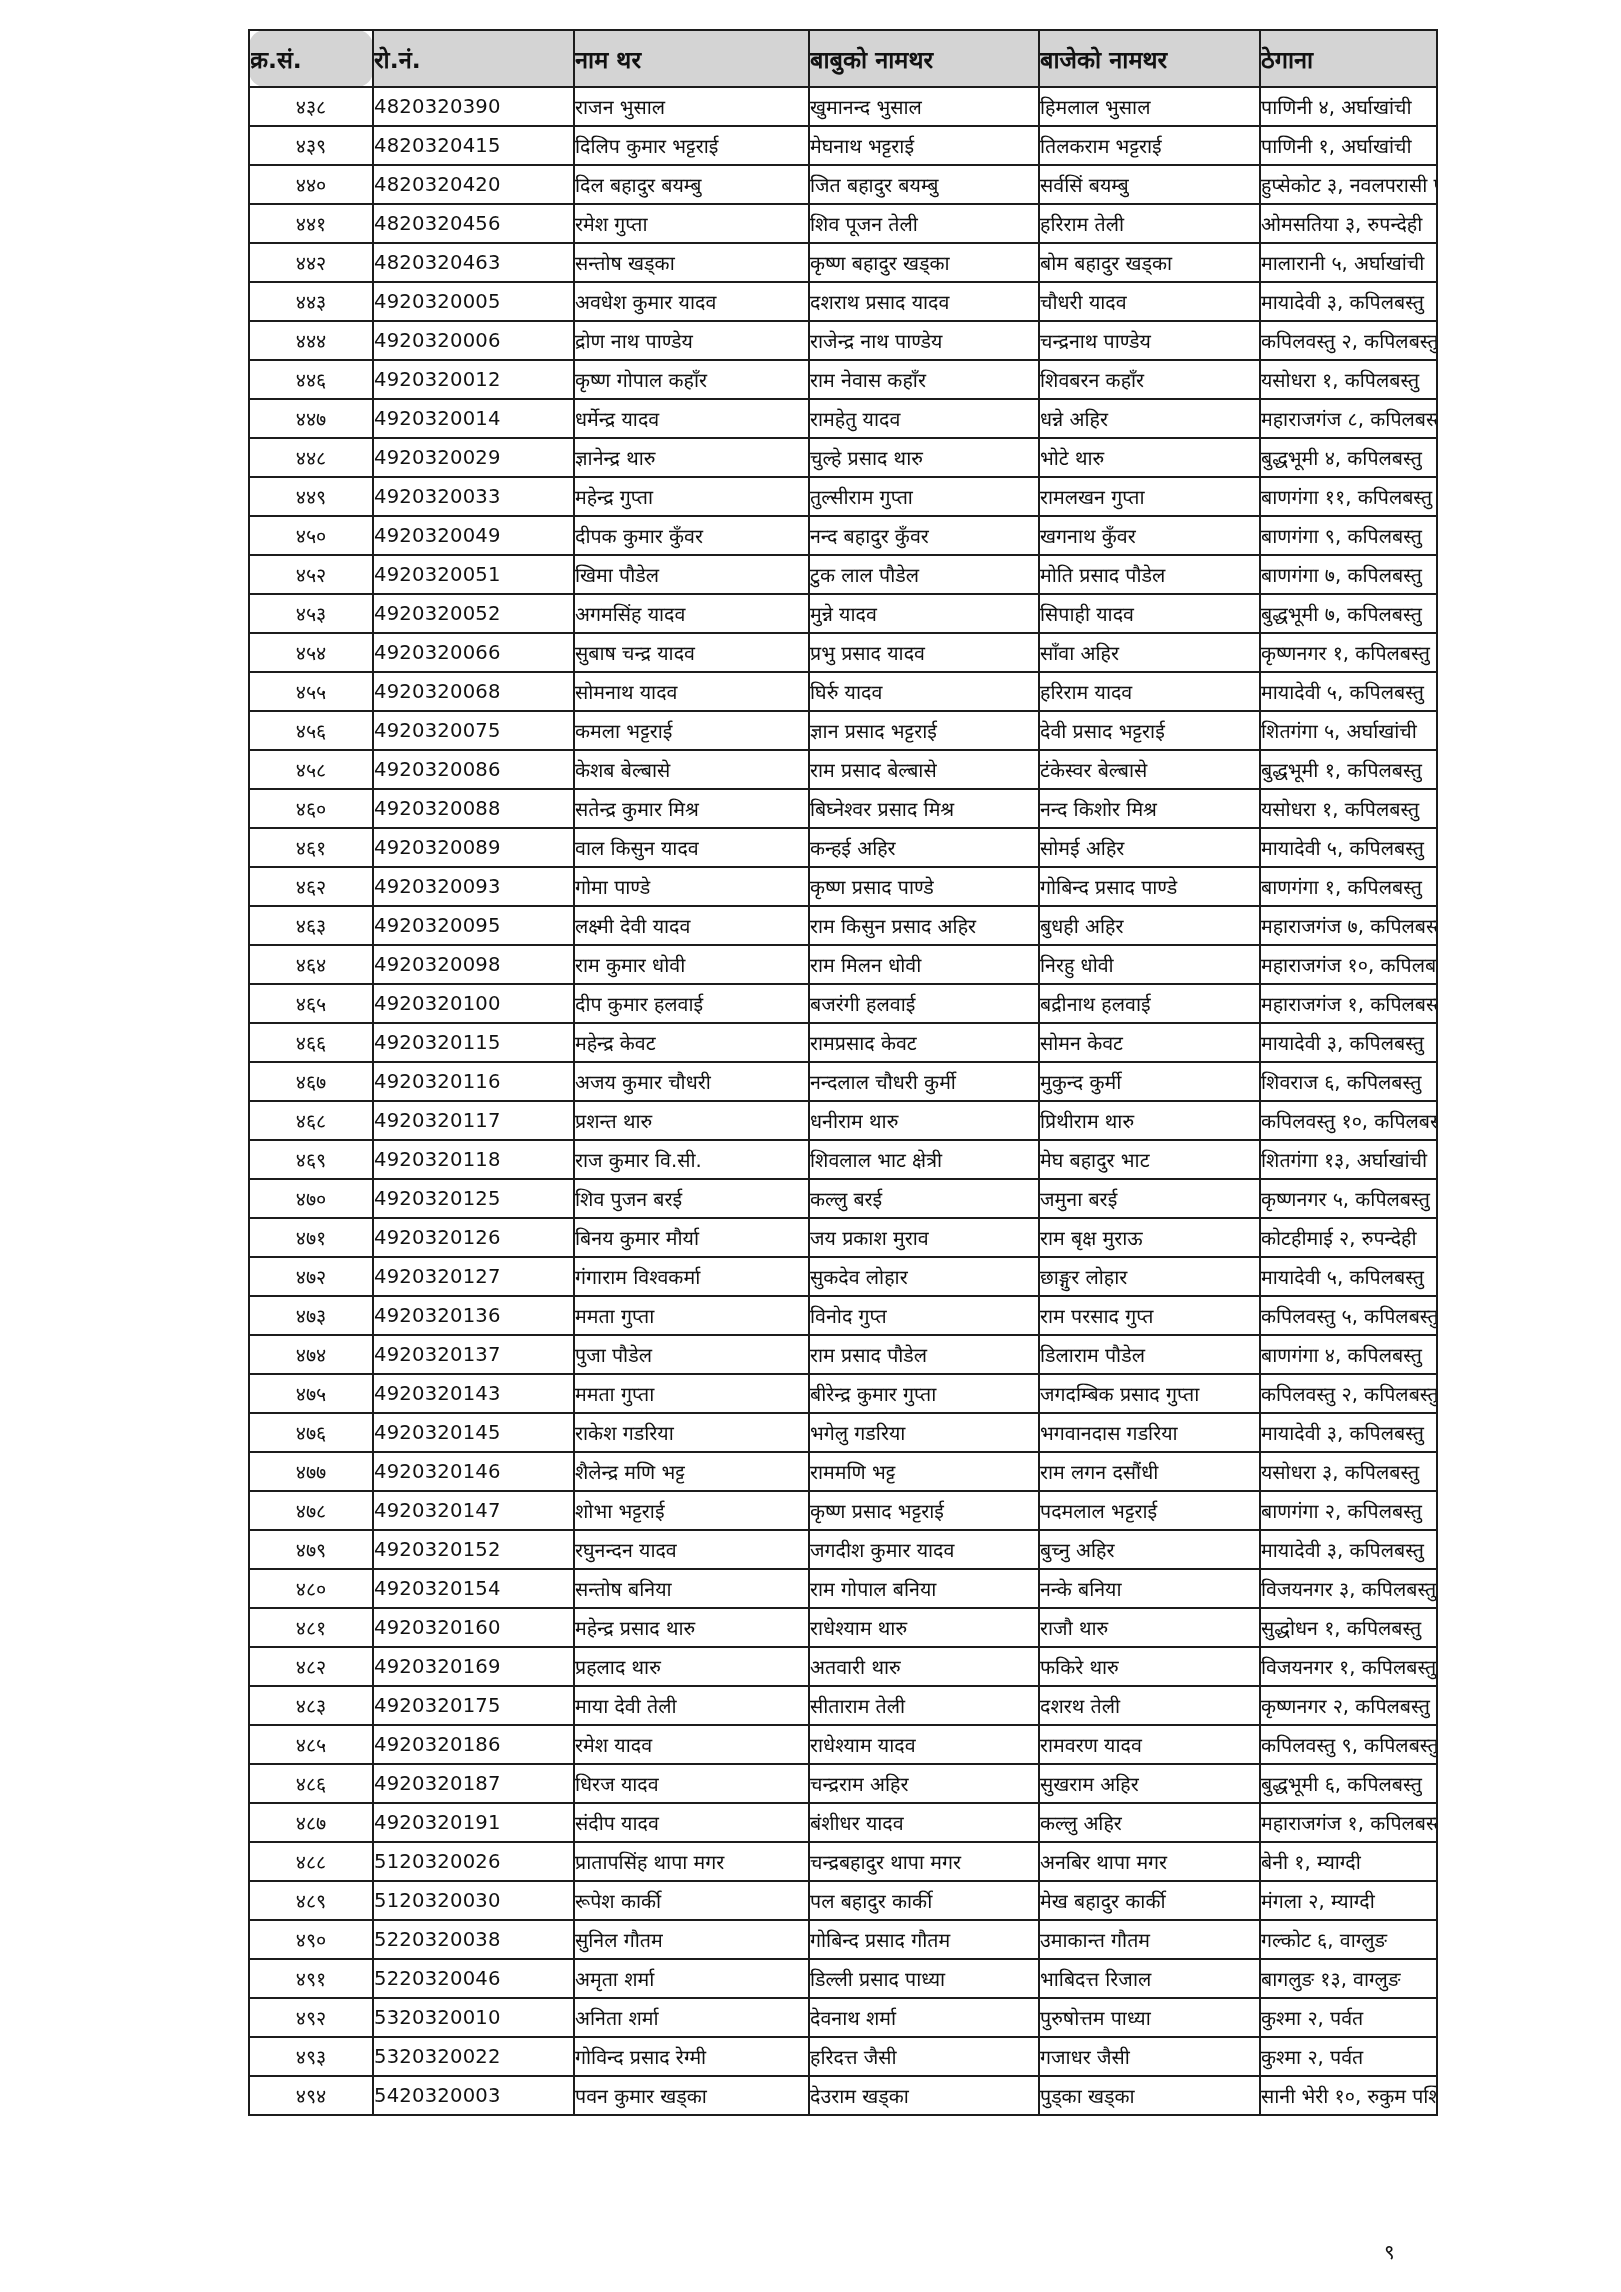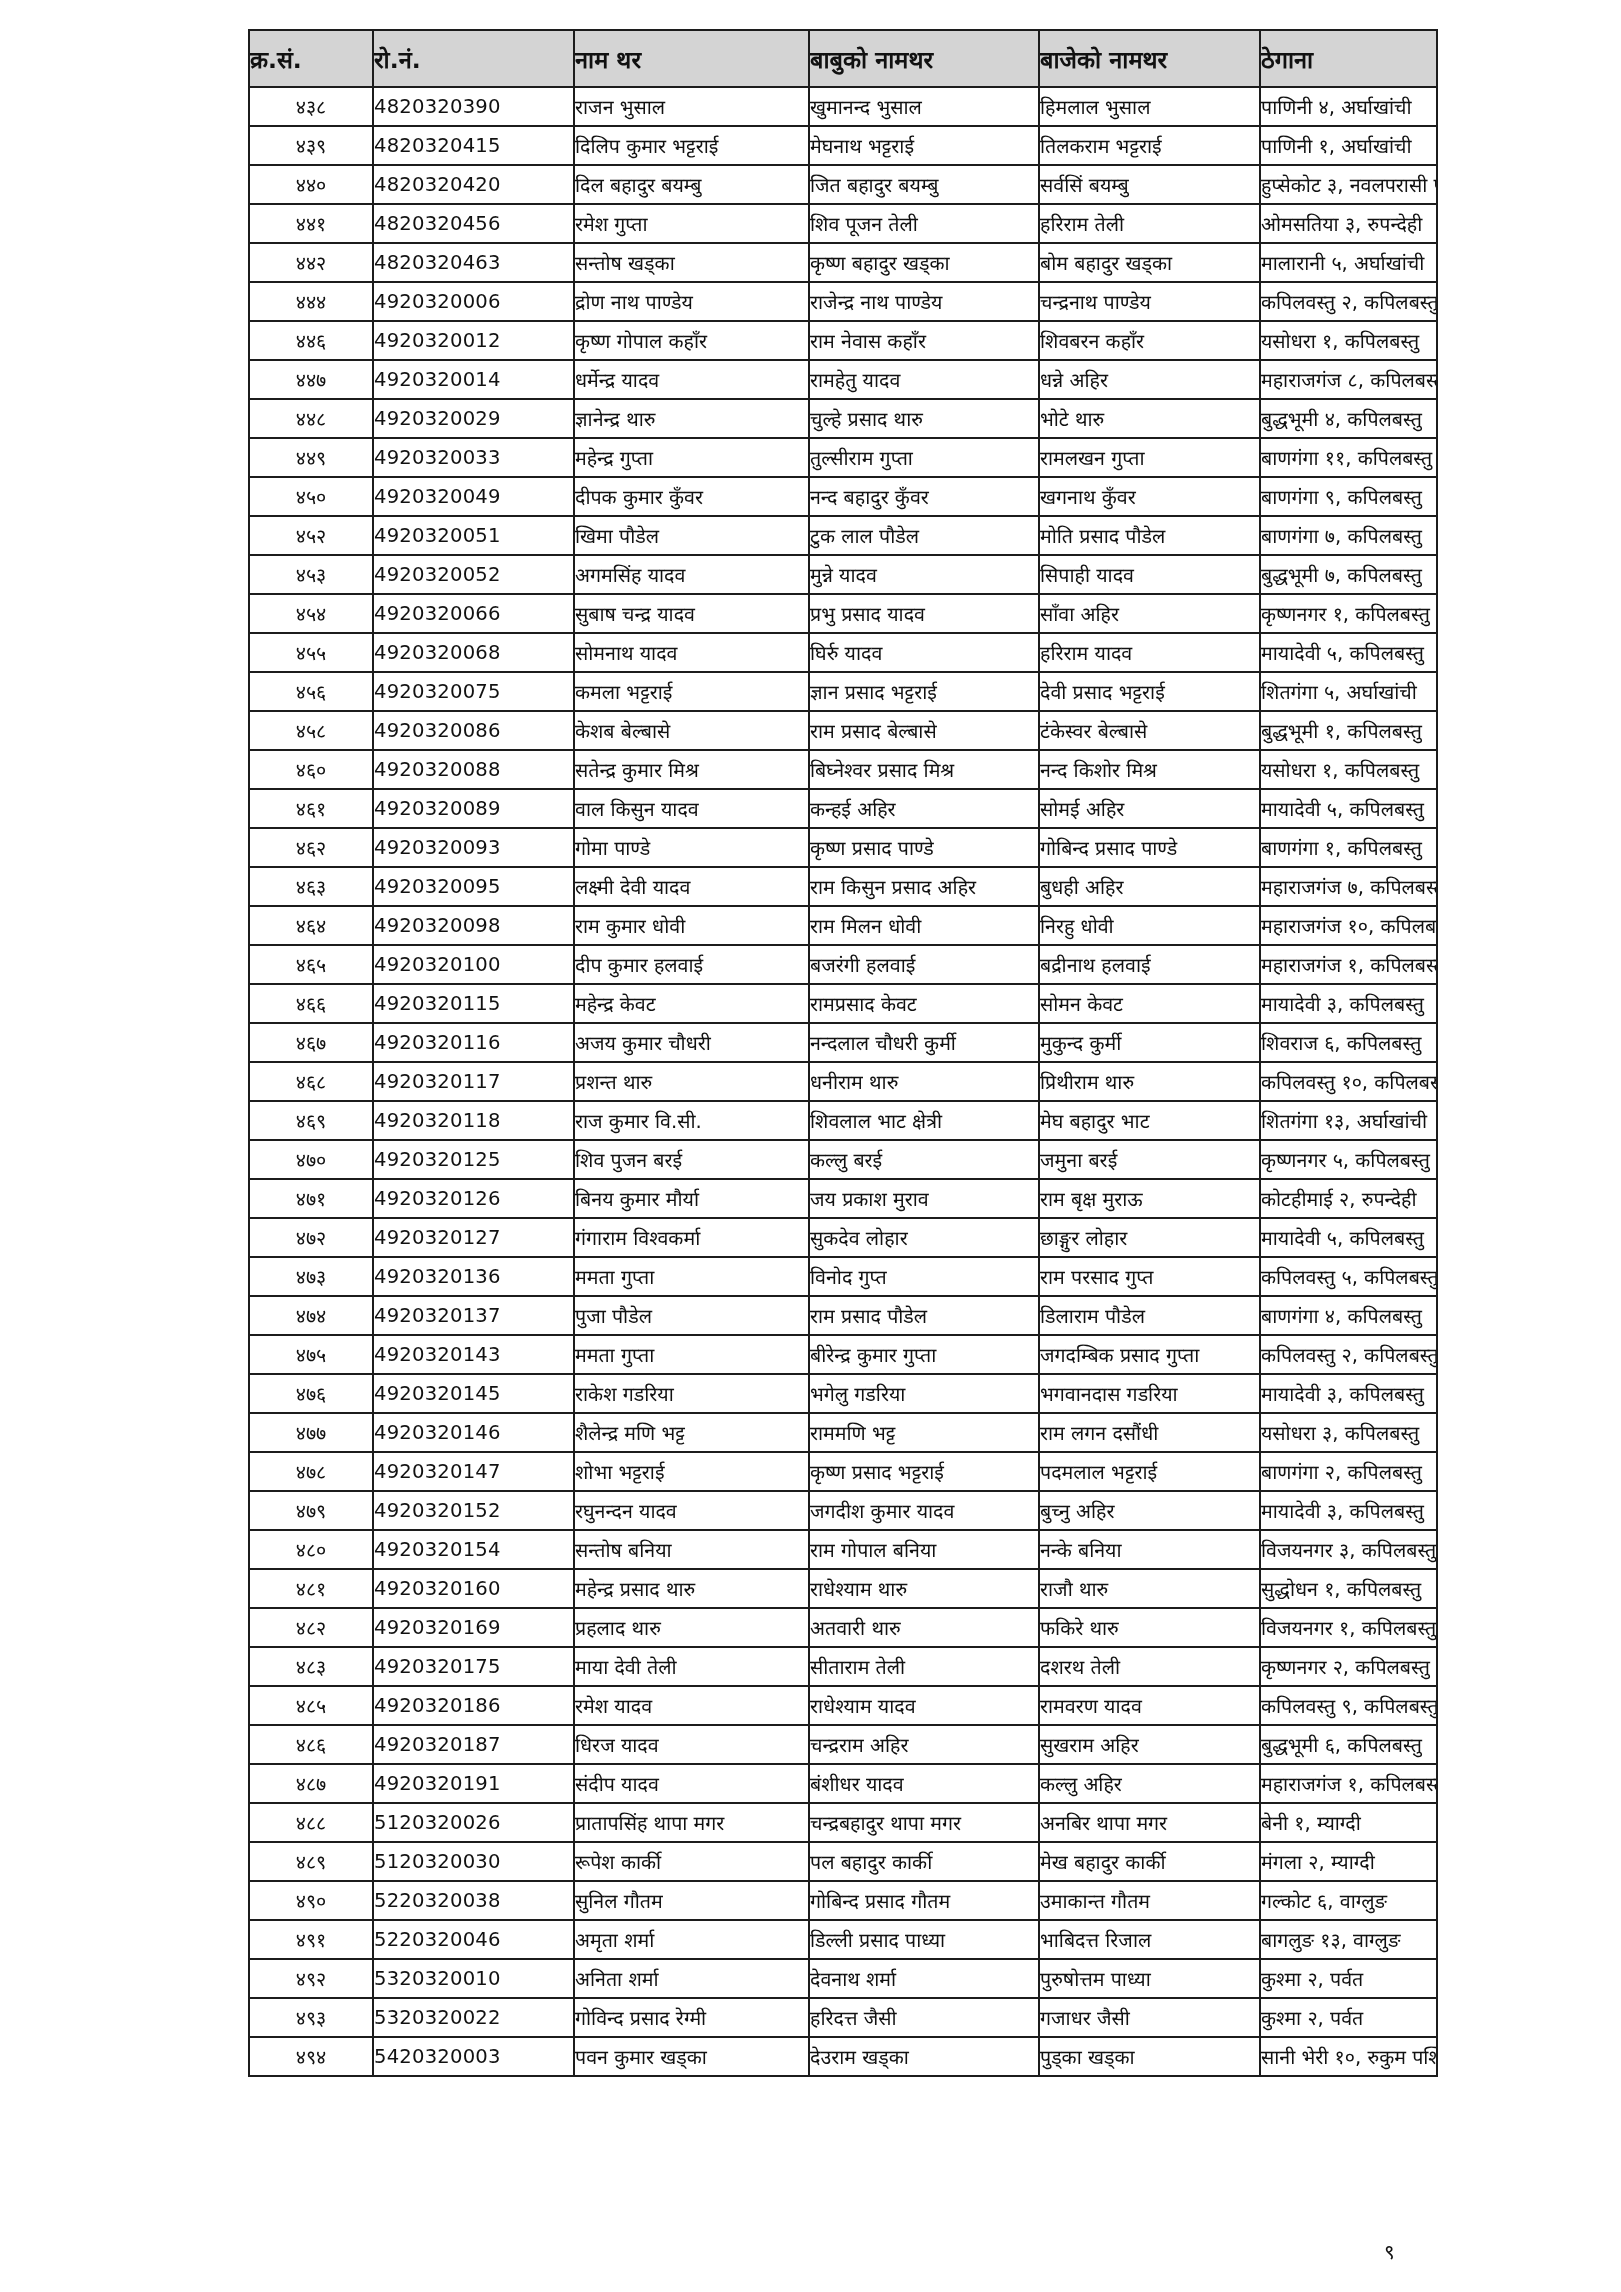--- a/index.html
+++ b/index.html
@@ -33,21 +33,21 @@
   }
   table.roster td{
     height:37px;
     font-size:19.6px;
     background:#fff;
   }
   
   col.c0{width:124px;} col.c1{width:201px;} col.c2{width:235px;}
   col.c3{width:230px;} col.c4{width:221px;} col.c5{width:177px;}
   
-  th.c0, td.c0{text-align:center;}
+  th.c0, td.c0{text-align:center;border-radius:16px;}
   th.c1, td.c1{padding-left:37px;}
   td.c1{font-size:18.6px;letter-spacing:0.2px;}
   th.c2, td.c2, th.c3, td.c3, th.c4, td.c4, th.c5, td.c5{padding-left:11.8px;}
   td.c5{font-size:18.6px;}
   .page-number{
     position:absolute;left:1384px;top:2237px;
     font-size:20.6px;color:#111;
   }
 </style>
 </head>
@@ -109,20 +109,28 @@
         </tr>
         <tr>
           <td class="c0">४४२</td>
           <td class="c1">4820320463</td>
           <td class="c2">सन्तोष खड्का</td>
           <td class="c3">कृष्ण बहादुर खड्का</td>
           <td class="c4">बोम बहादुर खड्का</td>
           <td class="c5">मालारानी ५, अर्घाखांची</td>
         </tr>
         <tr>
+          <td class="c0">४४३</td>
+          <td class="c1">4920320005</td>
+          <td class="c2">अवधेश कुमार यादव</td>
+          <td class="c3">दशराथ प्रसाद यादव</td>
+          <td class="c4">चौधरी यादव</td>
+          <td class="c5">मायादेवी ३, कपिलबस्तु</td>
+        </tr>
+        <tr>
           <td class="c0">४४४</td>
           <td class="c1">4920320006</td>
           <td class="c2">द्रोण नाथ पाण्डेय</td>
           <td class="c3">राजेन्द्र नाथ पाण्डेय</td>
           <td class="c4">चन्द्रनाथ पाण्डेय</td>
           <td class="c5">कपिलवस्तु २, कपिलबस्तु</td>
         </tr>
         <tr>
           <td class="c0">४४६</td>
           <td class="c1">4920320012</td>

